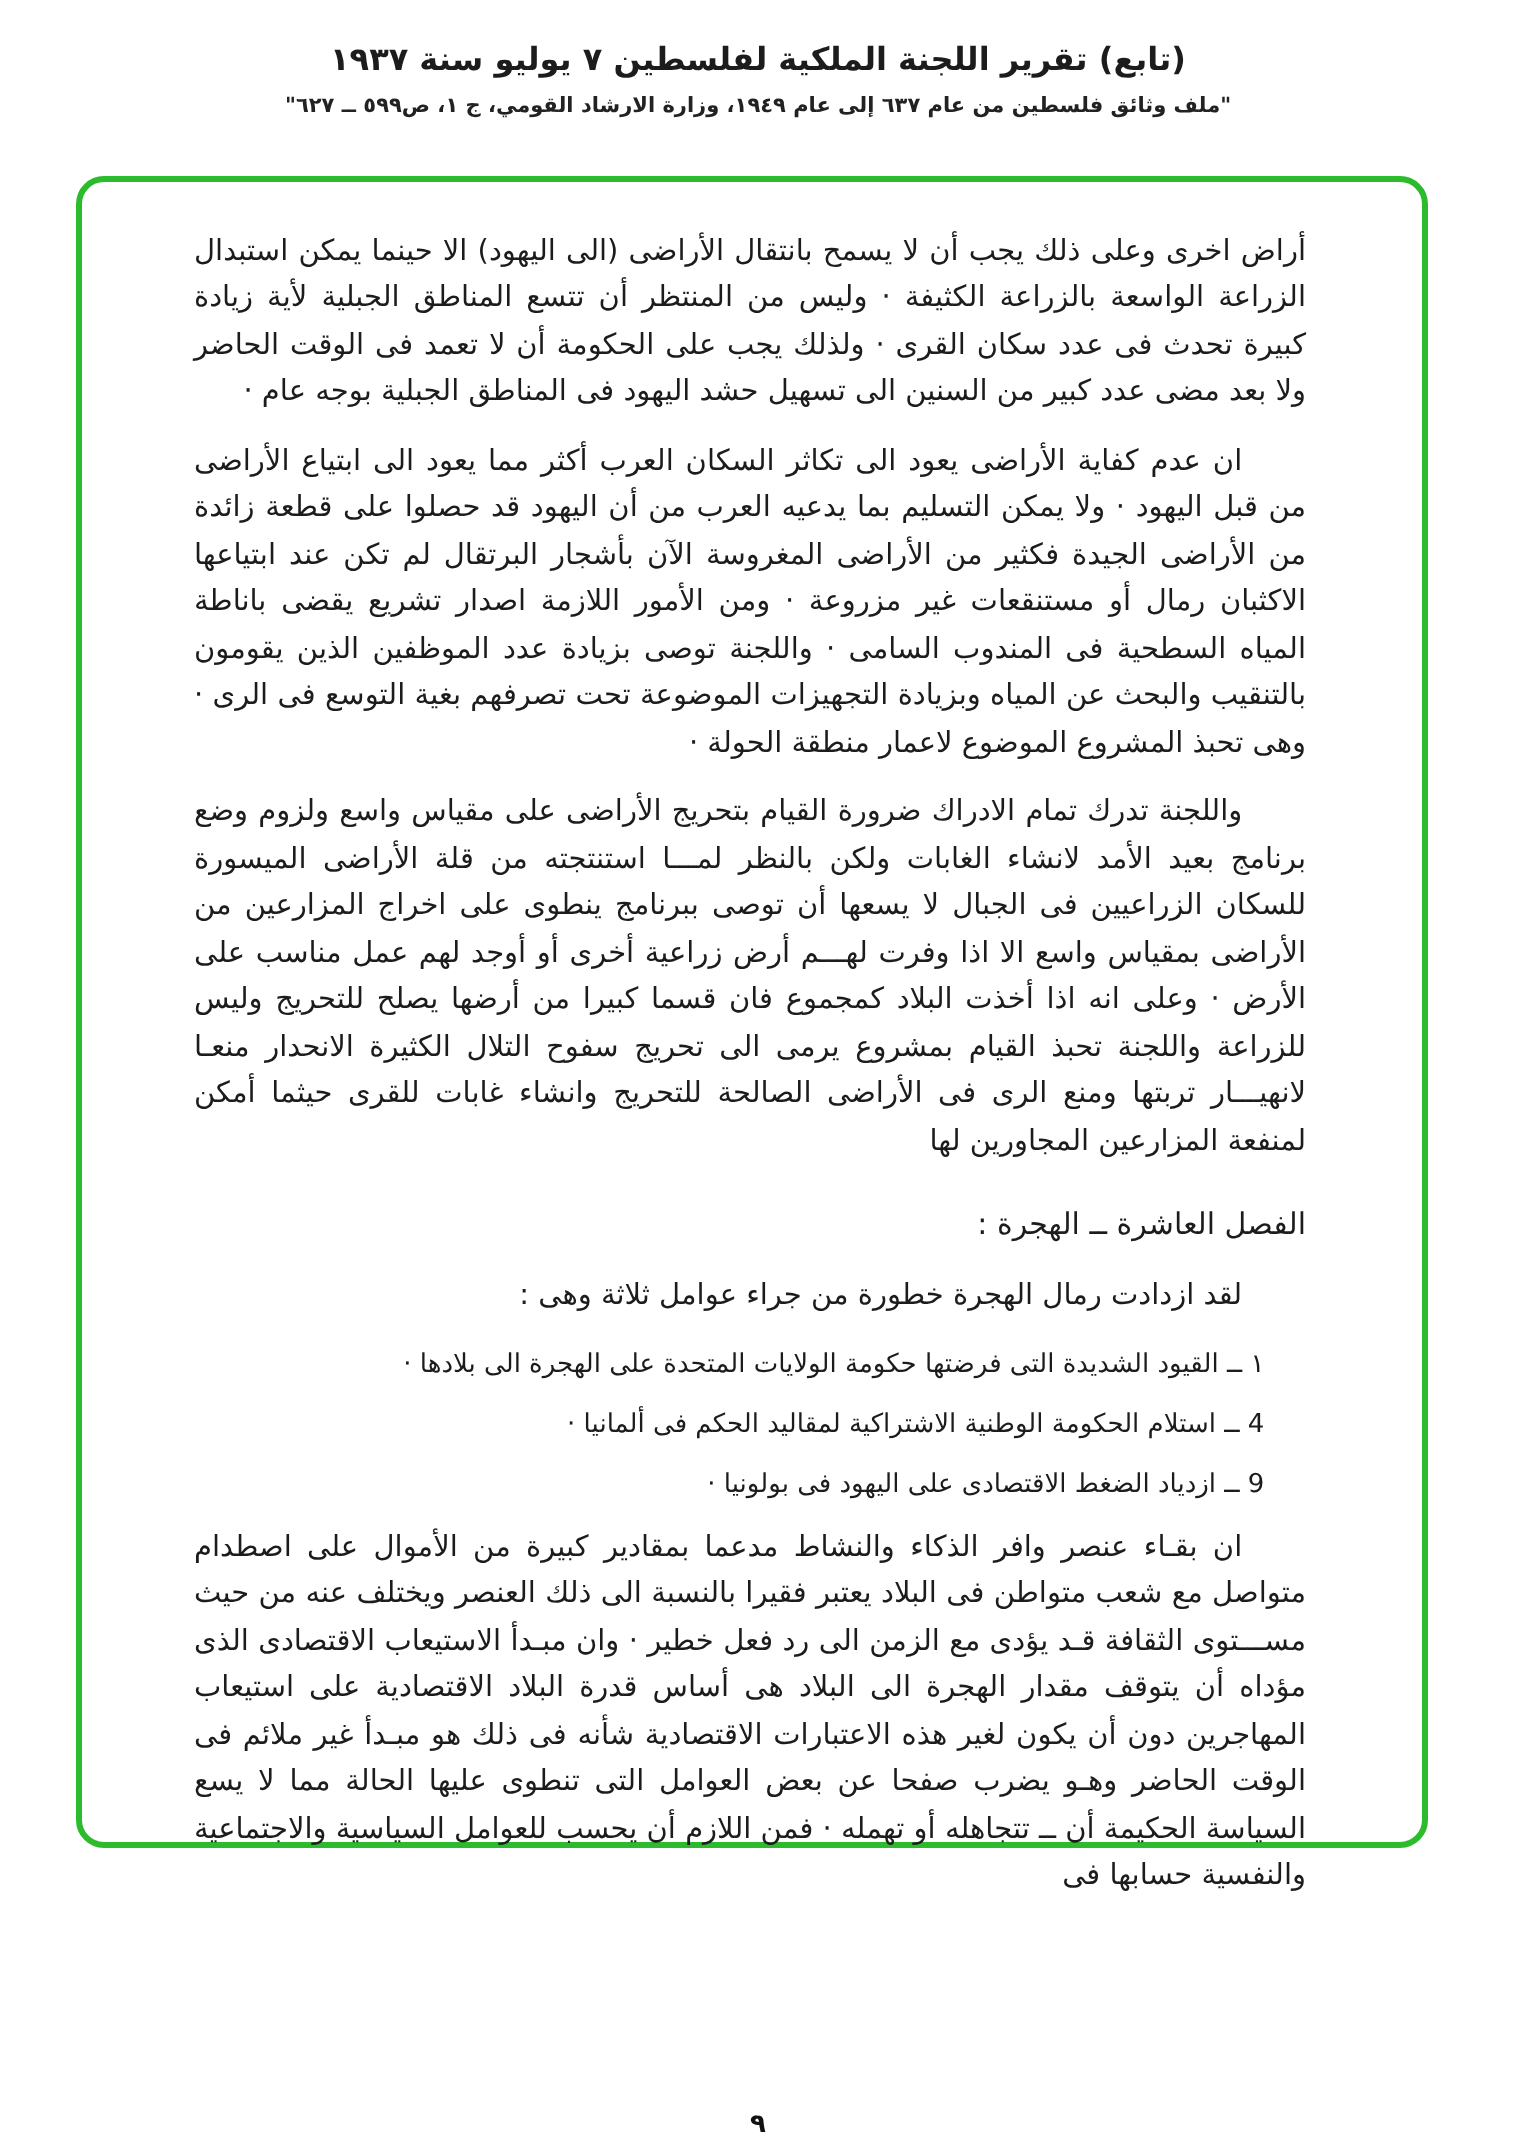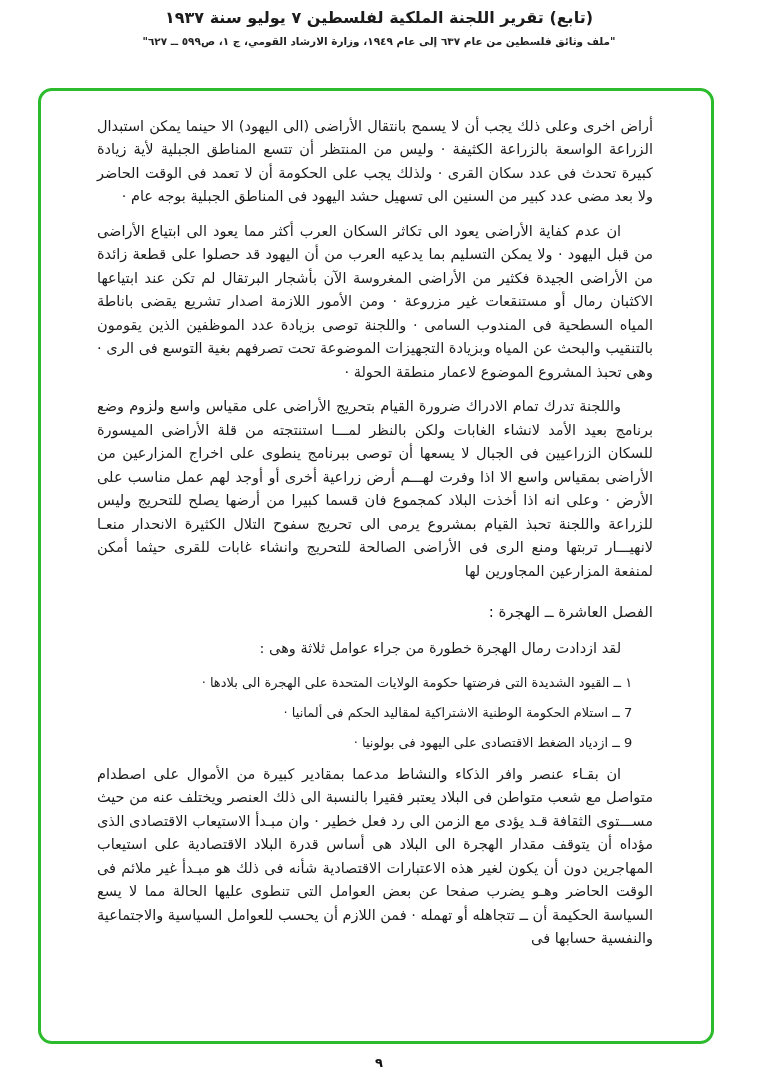--- a/index.html
+++ b/index.html
@@ -11,41 +11,41 @@
     position: relative;
     width: 758px;
     height: 1078px;
     background: #ffffff;
     font-family: "DejaVu Sans", sans-serif;
     color: #1c1c1c;
     overflow: hidden;
   }
   .page-header {
     text-align: center;
-    padding-top: 8px;
+    padding-top: 20px;
     direction: rtl;
   }
   .doc-title {
     margin: 0;
     font-size: 16px;
     font-weight: bold;
     letter-spacing: 0.2px;
   }
   .doc-source {
     margin-top: 8px;
     font-size: 10.5px;
     font-weight: bold;
     color: #222;
   }
   .content-frame {
     position: absolute;
     left: 38px;
     top: 88px;
     width: 676px;
-    height: 956px;
+    height: 836px;
     border: 3px solid #2cbb2c;
     border-radius: 14px;
     box-sizing: border-box;
     padding: 24px 58px 26px 56px;
     direction: rtl;
   }
   .body-text p {
     margin: 0 0 11px 0;
     font-size: 14.5px;
     line-height: 1.62;
@@ -99,21 +99,21 @@
       <p class="indent">ان عدم كفاية الأراضى يعود الى تكاثر السكان العرب أكثر مما يعود الى ابتياع الأراضى من قبل اليهود · ولا يمكن التسليم بما يدعيه العرب من أن اليهود قد حصلوا على قطعة زائدة من الأراضى الجيدة فكثير من الأراضى المغروسة الآن بأشجار البرتقال لم تكن عند ابتياعها الاكثبان رمال أو مستنقعات غير مزروعة · ومن الأمور اللازمة اصدار تشريع يقضى باناطة المياه السطحية فى المندوب السامى · واللجنة توصى بزيادة عدد الموظفين الذين يقومون بالتنقيب والبحث عن المياه وبزيادة التجهيزات الموضوعة تحت تصرفهم بغية التوسع فى الرى · وهى تحبذ المشروع الموضوع لاعمار منطقة الحولة ·</p>
 
       <p class="indent">واللجنة تدرك تمام الادراك ضرورة القيام بتحريج الأراضى على مقياس واسع ولزوم وضع برنامج بعيد الأمد لانشاء الغابات ولكن بالنظر لمـــا استنتجته من قلة الأراضى الميسورة للسكان الزراعيين فى الجبال لا يسعها أن توصى ببرنامج ينطوى على اخراج المزارعين من الأراضى بمقياس واسع الا اذا وفرت لهـــم أرض زراعية أخرى أو أوجد لهم عمل مناسب على الأرض · وعلى انه اذا أخذت البلاد كمجموع فان قسما كبيرا من أرضها يصلح للتحريج وليس للزراعة واللجنة تحبذ القيام بمشروع يرمى الى تحريج سفوح التلال الكثيرة الانحدار منعـا لانهيـــار تربتها ومنع الرى فى الأراضى الصالحة للتحريج وانشاء غابات للقرى حيثما أمكن لمنفعة المزارعين المجاورين لها</p>
 
       <h2 class="section-heading">الفصل العاشرة ــ الهجرة :</h2>
 
       <p class="indent">لقد ازدادت رمال الهجرة خطورة من جراء عوامل ثلاثة وهى :</p>
 
       <div class="list-block">
         <div class="list-item">١ ــ   القيود الشديدة التى فرضتها حكومة الولايات المتحدة على الهجرة الى بلادها ·</div>
-        <div class="list-item">7 ــ   استلام الحكومة الوطنية الاشتراكية لمقاليد الحكم فى ألمانيا ·</div>
+        <div class="list-item">4 ــ   استلام الحكومة الوطنية الاشتراكية لمقاليد الحكم فى ألمانيا ·</div>
         <div class="list-item">9 ــ   ازدياد الضغط الاقتصادى على اليهود فى بولونيا ·</div>
       </div>
 
       <p class="indent">ان بقـاء عنصر وافر الذكاء والنشاط مدعما بمقادير كبيرة من الأموال على اصطدام متواصل مع شعب متواطن فى البلاد يعتبر فقيرا بالنسبة الى ذلك العنصر ويختلف عنه من حيث مســـتوى الثقافة قـد يؤدى مع الزمن الى رد فعل خطير · وان مبـدأ الاستيعاب الاقتصادى الذى مؤداه أن يتوقف مقدار الهجرة الى البلاد هى أساس قدرة البلاد الاقتصادية على استيعاب المهاجرين دون أن يكون لغير هذه الاعتبارات الاقتصادية شأنه فى ذلك هو مبـدأ غير ملائم فى الوقت الحاضر وهـو يضرب صفحا عن بعض العوامل التى تنطوى عليها الحالة مما لا يسع السياسة الحكيمة أن ــ تتجاهله أو تهمله · فمن اللازم أن يحسب للعوامل السياسية والاجتماعية والنفسية حسابها فى</p>
 
     </div>
   </div>
 
   <div class="page-number">٩</div>
 

